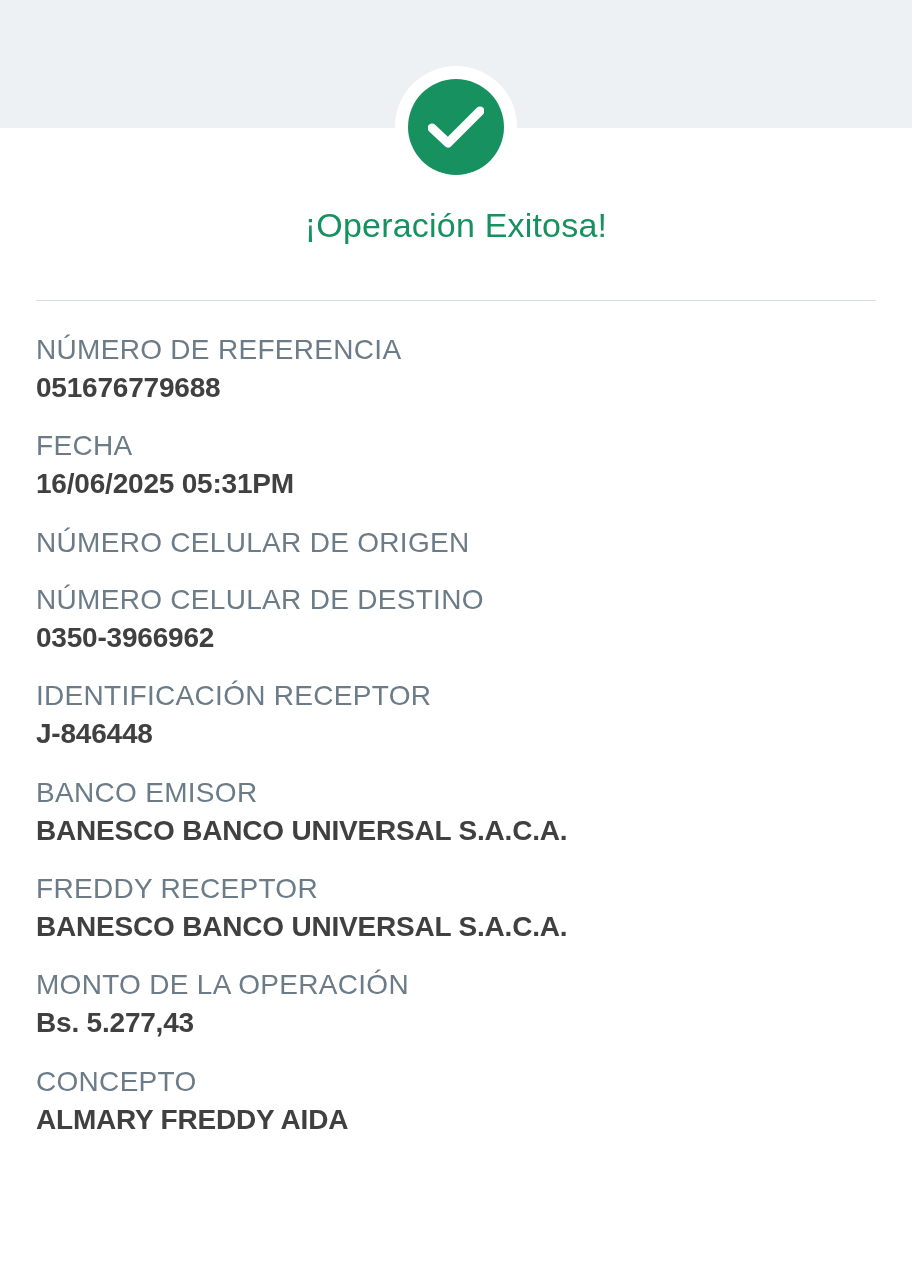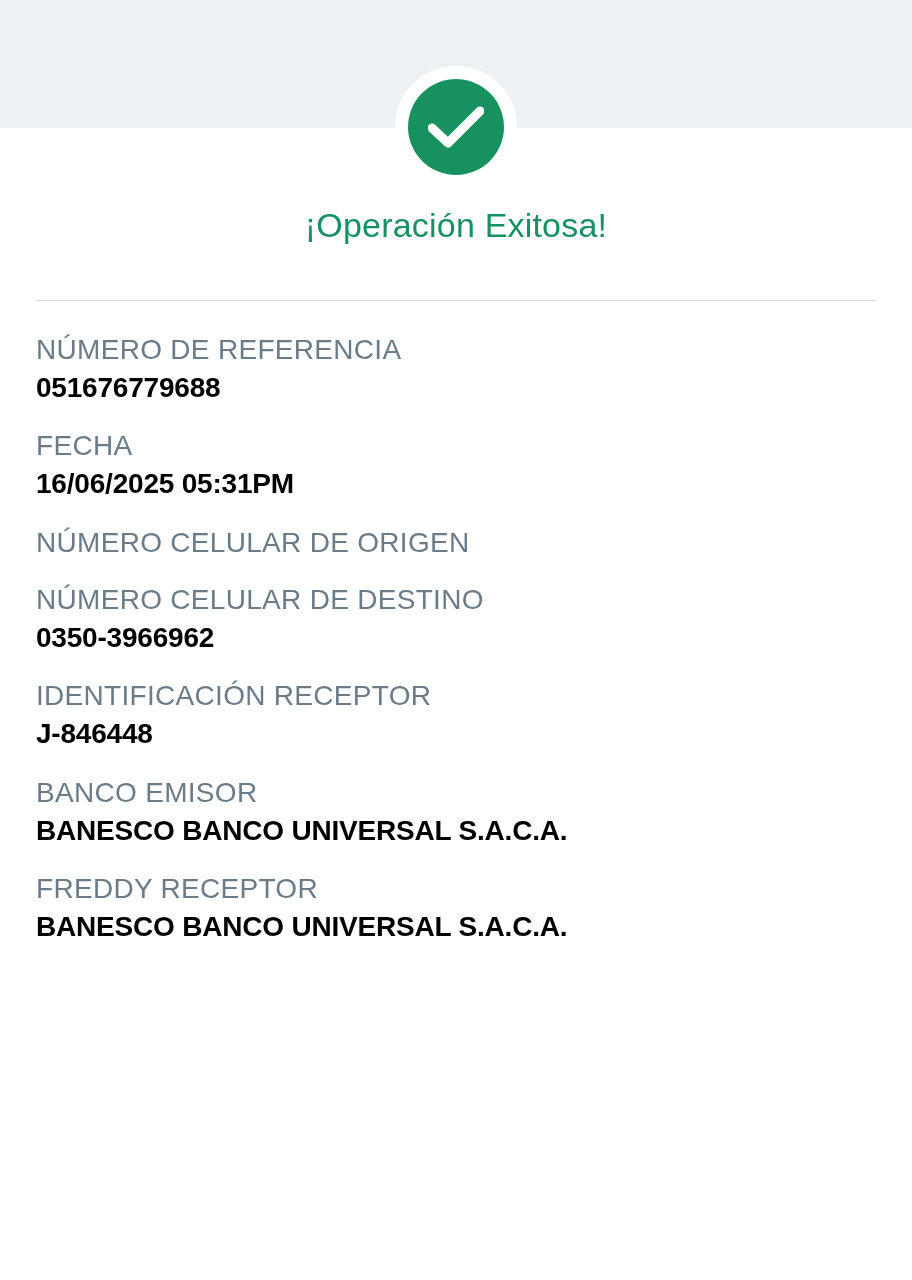--- a/index.html
+++ b/index.html
@@ -93,21 +93,21 @@
 
   .field-label {
     color: #6b7b87;
     font-size: 28px;
     font-weight: 400;
     letter-spacing: 0.3px;
     line-height: 1.25;
   }
 
   .field-value {
-    color: #000000;
+    color: #404040;
     font-size: 28px;
     font-weight: bold;
     letter-spacing: -0.2px;
     line-height: 1.3;
     margin-top: 3px;
   }
 </style>
 </head>
 <body>
 
@@ -156,16 +156,24 @@
     <div class="field">
       <div class="field-label">BANCO EMISOR</div>
       <div class="field-value">BANESCO BANCO UNIVERSAL S.A.C.A.</div>
     </div>
 
     <div class="field">
       <div class="field-label">FREDDY RECEPTOR</div>
       <div class="field-value">BANESCO BANCO UNIVERSAL S.A.C.A.</div>
     </div>
 
+    <div class="field">
+      <div class="field-label">MONTO DE LA OPERACIÓN</div>
+      <div class="field-value">Bs. 5.277,43</div>
+    </div>
 
+    <div class="field">
+      <div class="field-label">CONCEPTO</div>
+      <div class="field-value">ALMARY FREDDY AIDA</div>
+    </div>
 
   </div>
 </div>
 
 </body></html>

